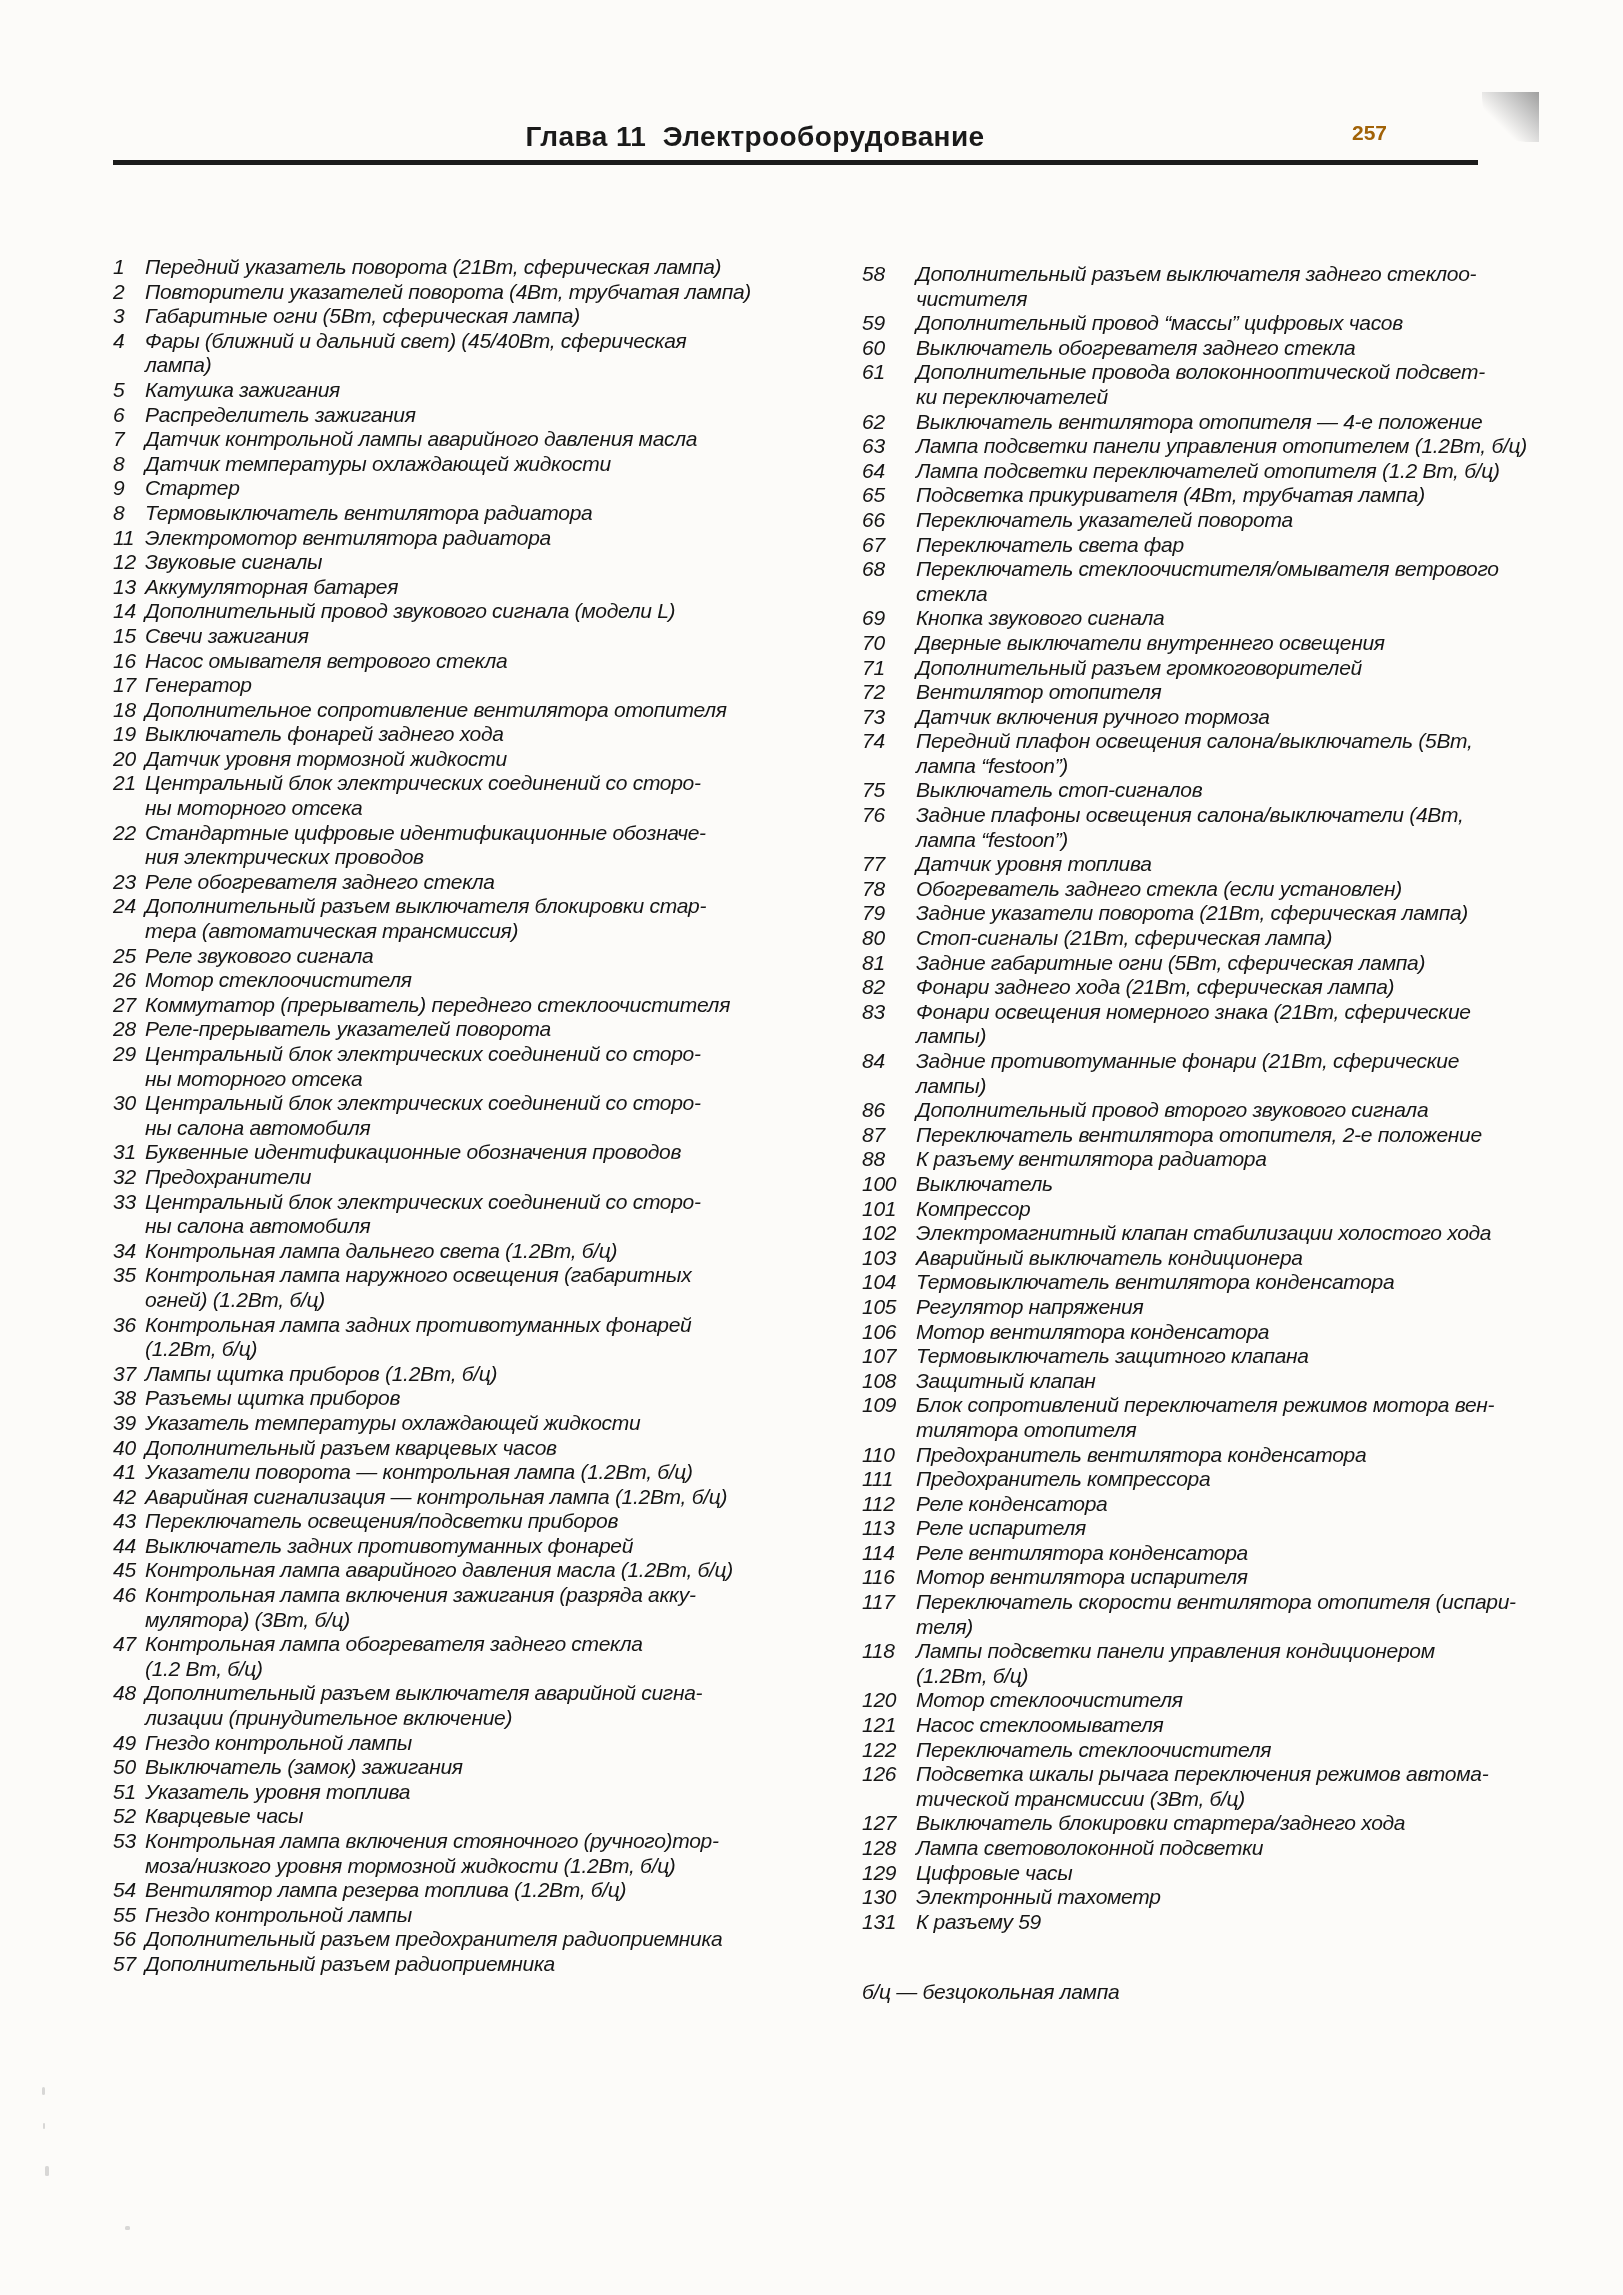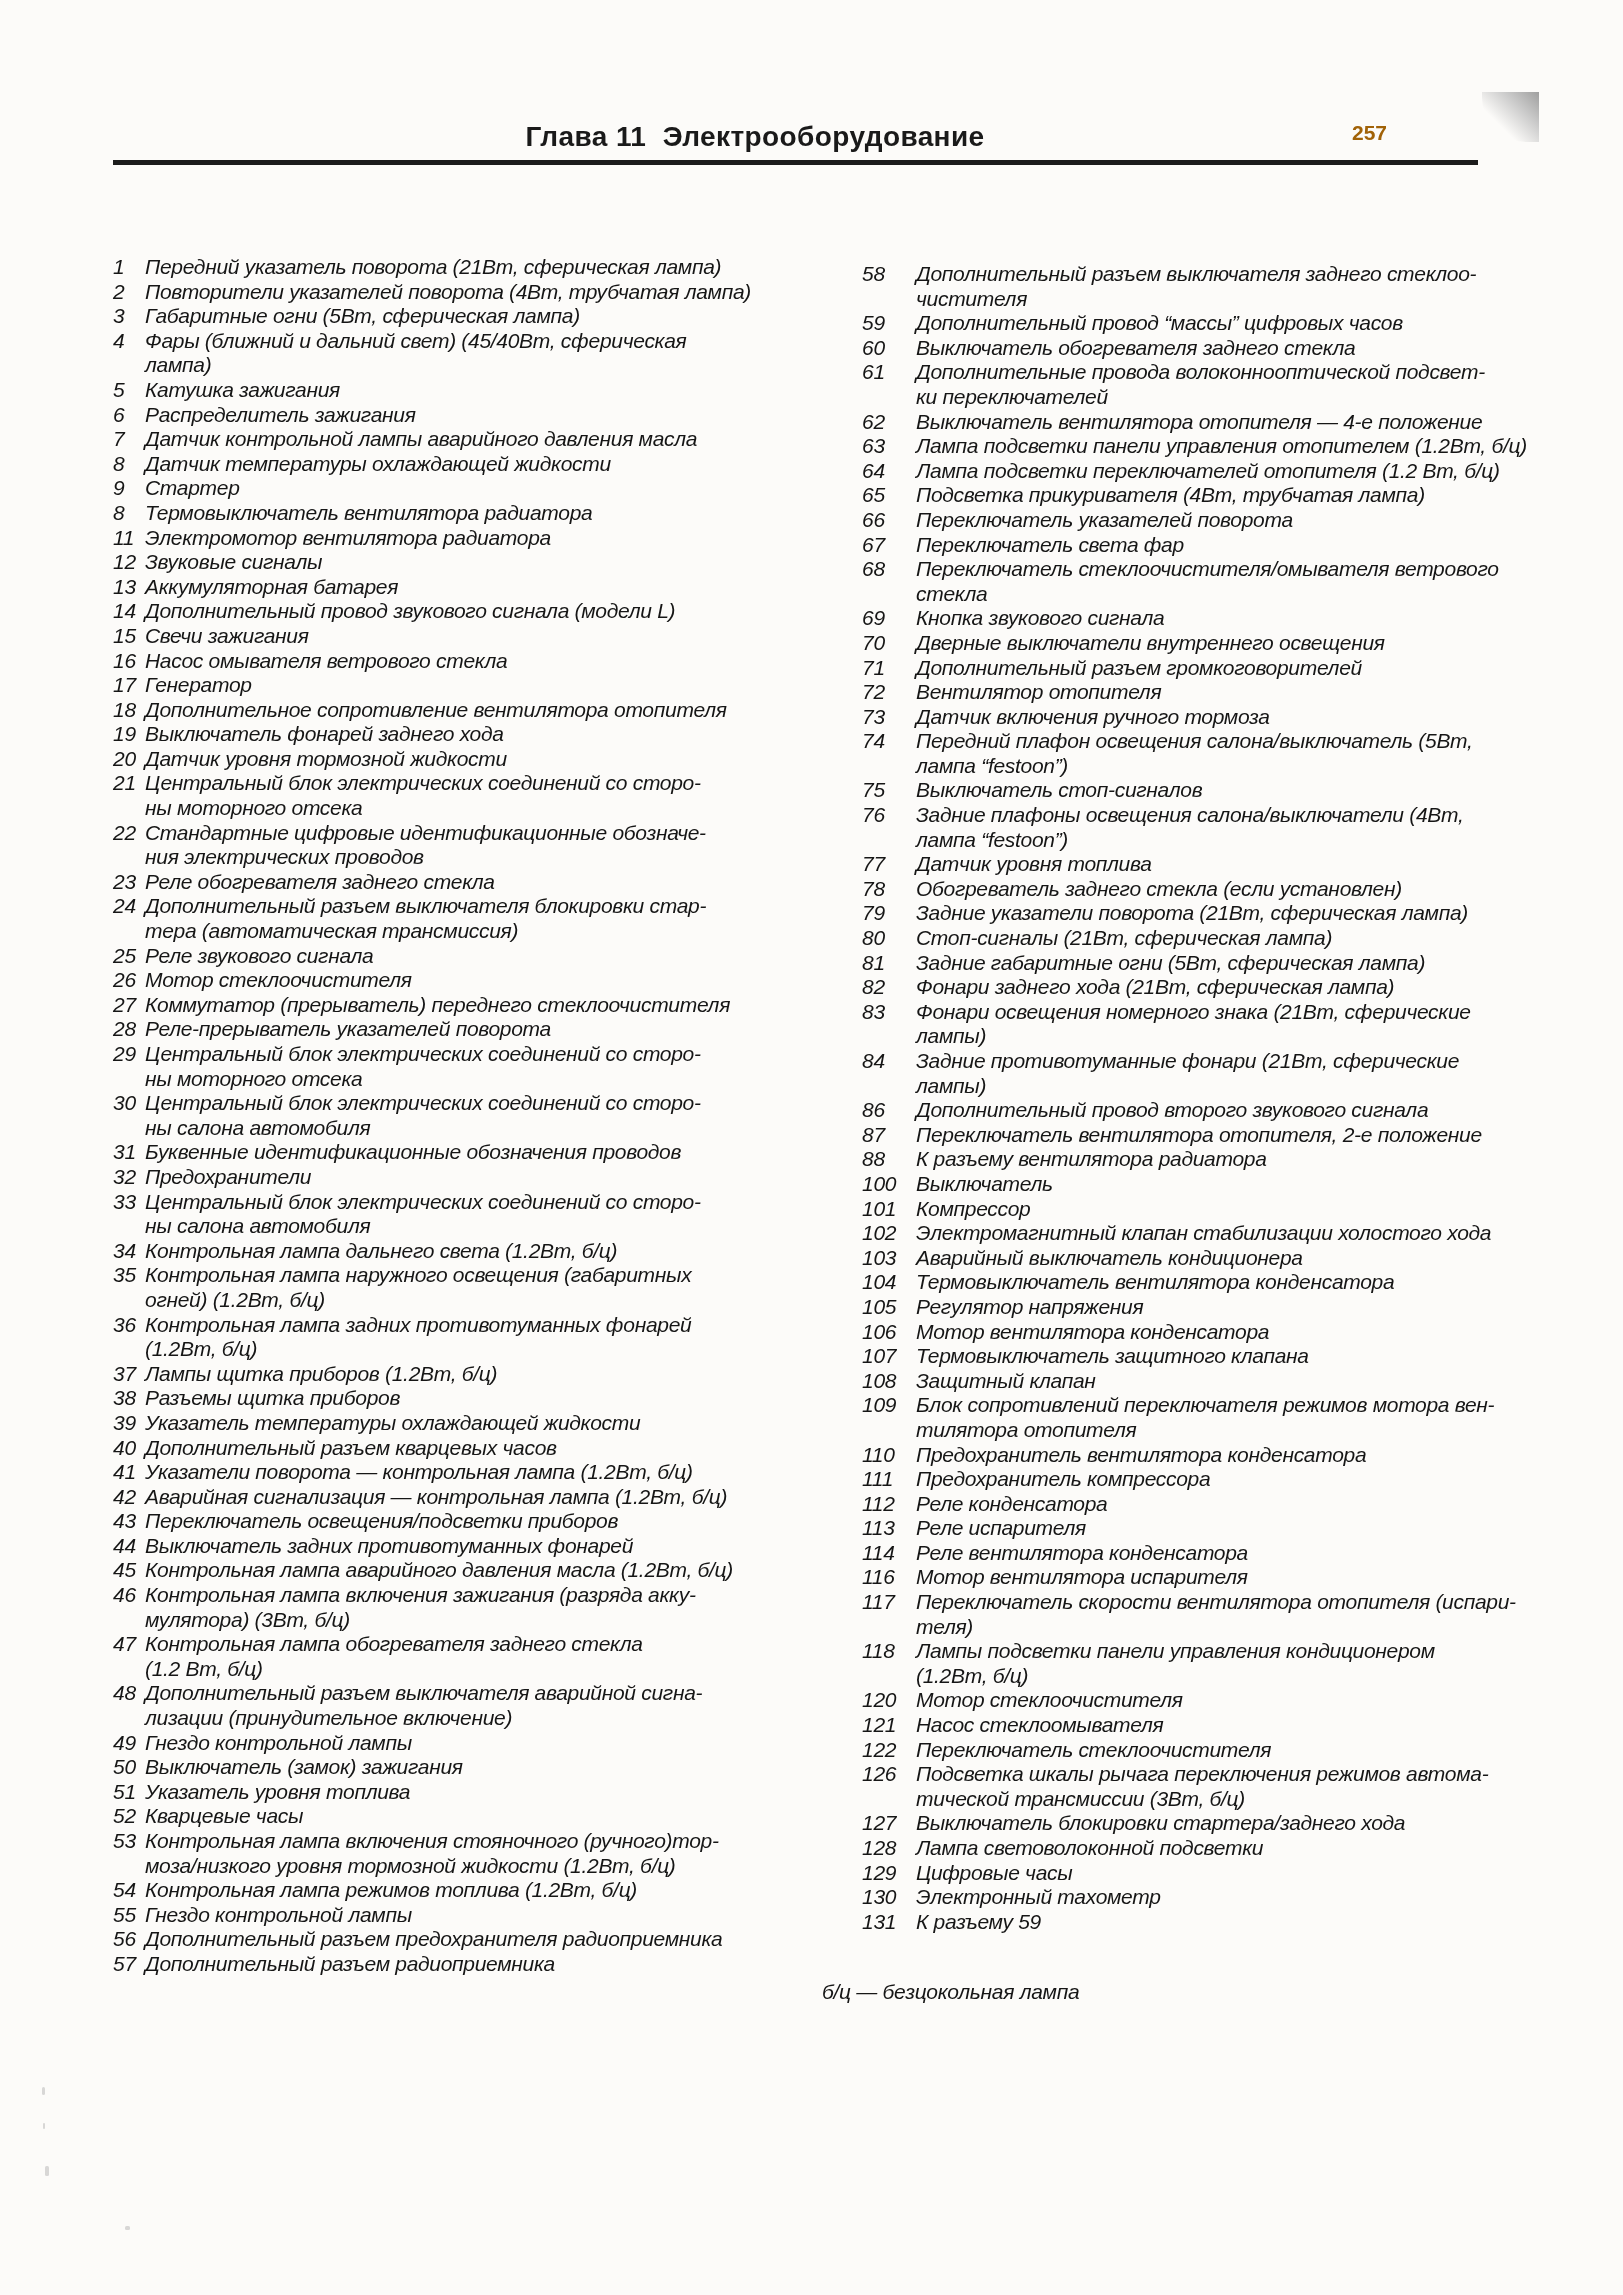--- a/index.html
+++ b/index.html
@@ -72,21 +72,21 @@
     line-height: 24.6px;
     letter-spacing: -0.3px;
     color: #161616;
   }
   .num { flex: none; }
   .left  .num { width: 32px; }
   .right .num { width: 54px; }
   .txt { white-space: pre; }
   .footnote {
     position: absolute;
-    left: 822px;
+    left: 862px;
     top: 1980px;
     white-space: pre;
     text-align: center;
   }
   .corner-shadow {
     position: absolute;
     left: 1482px;
     top: 92px;
     width: 57px;
     height: 50px;
@@ -336,21 +336,21 @@
         <span class="num">52</span>
         <span class="txt">Кварцевые часы</span>
       </div>
       <div class="item">
         <span class="num">53</span>
         <span class="txt">Контрольная лампа включения стояночного (ручного)тор-
 моза/низкого уровня тормозной жидкости (1.2Вт, б/ц)</span>
       </div>
       <div class="item">
         <span class="num">54</span>
-        <span class="txt">Контрольная лампа режимов топлива (1.2Вт, б/ц)</span>
+        <span class="txt">Вентилятор лампа резерва топлива (1.2Вт, б/ц)</span>
       </div>
       <div class="item">
         <span class="num">55</span>
         <span class="txt">Гнездо контрольной лампы</span>
       </div>
       <div class="item">
         <span class="num">56</span>
         <span class="txt">Дополнительный разъем предохранителя радиоприемника</span>
       </div>
       <div class="item">

